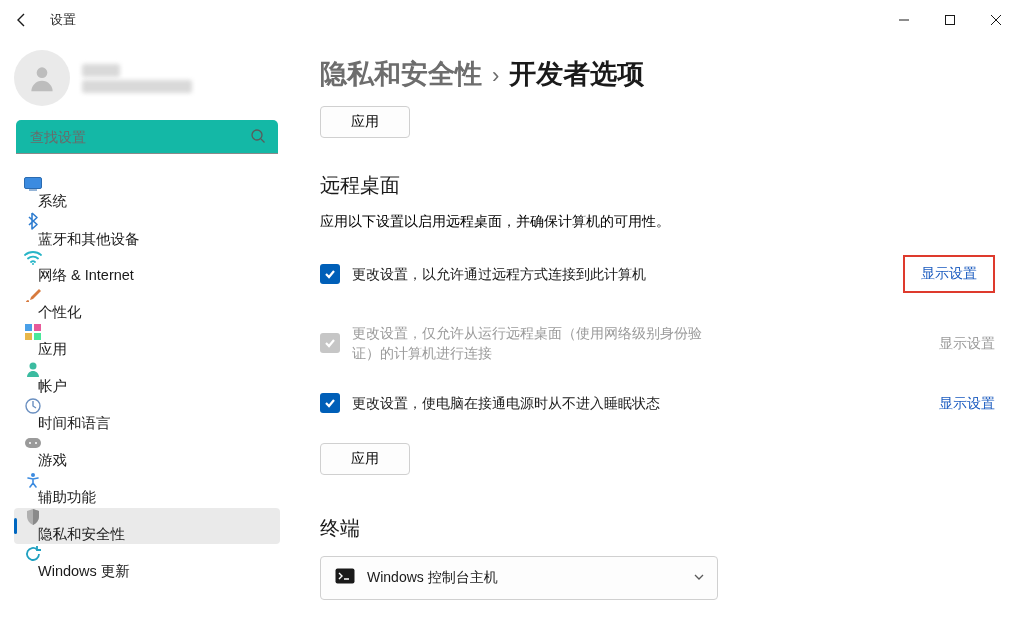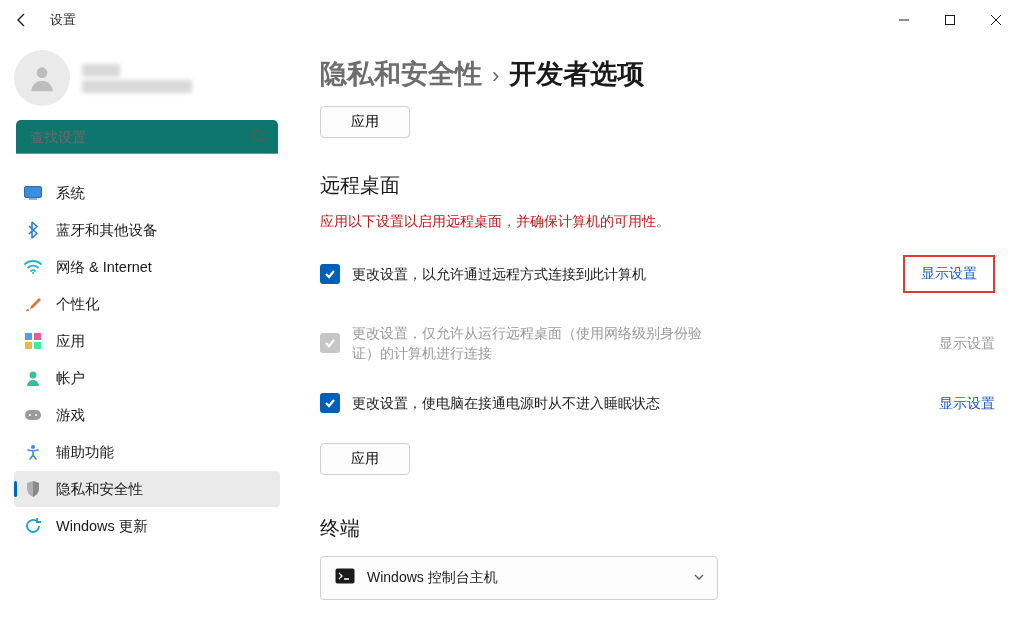--- a/index.html
+++ b/index.html
@@ -21,42 +21,42 @@
     .account { display: flex; align-items: center; margin-bottom: 14px; }
     .avatar-circle { width: 56px; height: 56px; border-radius: 50%; background: #eaeaea; display: flex; align-items: center; justify-content: center; }
     .avatar-circle svg { width: 32px; height: 32px; fill: #bdbdbd; }
     .pix-lines { margin-left: 12px; }
     .pix-line { background: #d9d9d9; height: 13px; filter: blur(2px); margin: 3px 0; border-radius:2px; }
     .pix-line.a { width: 38px; }
     .pix-line.b { width: 110px; }
     
     
     .search-wrap { position: relative; margin-bottom: 20px; margin-left: 2px; }
-    .search-input { width: 262px; height: 34px; border: none; border-bottom: 1px solid #8a8a8a; background: #0f766e; border-radius: 5px 5px 0 0; padding: 0 36px 0 14px; font-size: 14px; outline: none; }
+    .search-input { width: 262px; height: 34px; border: none; border-bottom: 1px solid #8a8a8a; background: #14b8a6; border-radius: 5px 5px 0 0; padding: 0 36px 0 14px; font-size: 14px; outline: none; }
     .search-input::placeholder { color: #6a6a6a; }
     .search-icon-btn { position: absolute; right: 14px; top: 8px; }
     
     
     .nav { list-style: none; }
-    .nav li { display: flex; align-items: center; height: 36px; padding-left: 10px; border-radius: 4px; margin: 1px 0; cursor: pointer; position: relative; }
+    .nav li { display: flex; height: 36px; padding-left: 10px; border-radius: 4px; margin: 1px 0; cursor: pointer; position: relative; flex-direction: column; }
     .nav li.selected { background: #eaeaea; }
     .nav li.selected::before { content: ""; position: absolute; left: 0; top: 10px; bottom: 10px; width: 3px; background: #0067c0; border-radius: 2px; }
     .nav .nav-icon { width: 18px; height: 18px; display: flex; align-items: center; justify-content: center; }
     .nav .nav-label { margin-left: 14px; font-size: 14.5px; color: #1a1a1a; }
     
     
     .breadcrumb { display: flex; align-items: baseline; gap: 0; margin-top: 4px; margin-bottom: 14px; }
     .bc-a { font-size: 27px; font-weight: 600; color: #6d6d6d; }
     .bc-sep { font-size: 22px; color: #6d6d6d; margin: 0 10px; }
     .bc-b { font-size: 27px; font-weight: 700; color: #1a1a1a; }
     
     .apply-btn { width: 90px; height: 32px; border: 1px solid #d0d0d0; background: #fdfdfd; border-radius: 4px; font-size: 14px; cursor: pointer; margin-bottom: 34px; }
     
     .section-h { font-size: 20px; font-weight: 400; margin-bottom: 14px; }
-    .section-desc { font-size: 14px; color: #b91c1c; margin-bottom: 24px; }
+    .section-desc { font-size: 14px; color: #000000; margin-bottom: 24px; }
     
     .setting-row { display: flex; align-items: center; margin-bottom: 30px; }
     .setting-row.disabled { color: #9a9a9a; }
     .cb { width: 20px; height: 20px; border-radius: 3px; background: #005fb8; display: flex; align-items: center; justify-content: center; flex-shrink: 0; }
     .setting-row.disabled .cb { background: #c6c6c6; }
     .cb svg { stroke: #fff; stroke-width: 2.2; fill: none; }
     .setting-text { margin-left: 12px; font-size: 14px; line-height: 20px; max-width: 350px; }
     .show-link { margin-left: auto; font-size: 14px; color: #195abf; cursor: pointer; padding-top: 1px; }
     .show-link.highlight { border: 2.5px solid #de3a2d; padding: 8px 16px; }
     .show-link.disabled { color: #9a9a9a; }
@@ -172,20 +172,29 @@
         <span class="nav-icon">
             <svg width="16" height="16" viewBox="0 0 16 16">
               <circle cx="8" cy="5" r="3.5" fill="#3bbba0"></circle>
               <path d="M2 16c0-3.3 2.7-6 6-6s6 2.7 6 6z" fill="#3bbba0"></path>
             </svg>
           </span>
         <span class="nav-label">帐户</span>
       </li>
       <li>
         <span class="nav-icon">
+            <svg width="16" height="16" viewBox="0 0 16 16">
+              <circle cx="8" cy="8" r="7" stroke="#6a8fc0" stroke-width="1.4" fill="none"></circle>
+              <path d="M8 3v5l3 2" stroke="#6a8fc0" stroke-width="1.4" fill="none"></path>
+            </svg>
+          </span>
+        <span class="nav-label">时间和语言</span>
+      </li>
+      <li>
+        <span class="nav-icon">
             <svg width="18" height="12" viewBox="0 0 18 12">
               <rect x="1" y="1" width="16" height="10" rx="5" fill="#9a9a9a"></rect>
               <circle cx="6" cy="6" r="1" fill="#fff"></circle>
               <circle cx="12" cy="6" r="1" fill="#fff"></circle>
             </svg>
           </span>
         <span class="nav-label">游戏</span>
       </li>
       <li>
         <span class="nav-icon">

